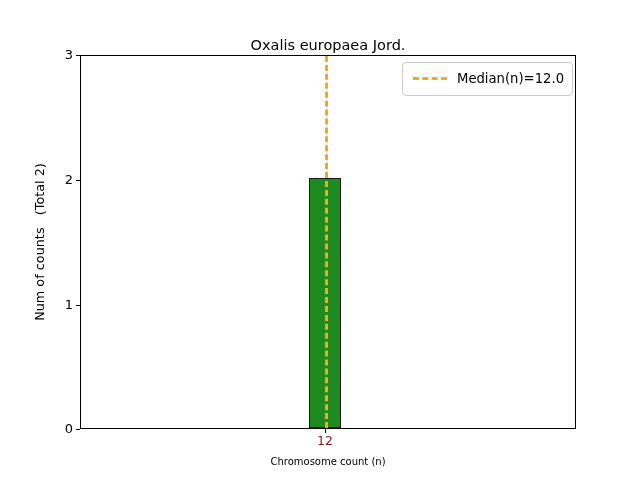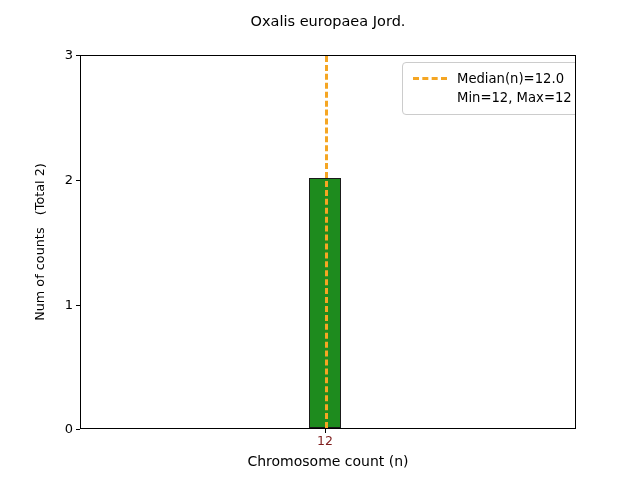--- a/index.html
+++ b/index.html
@@ -21,21 +21,21 @@
     left: 0; top: 0;
     width: 640px;
     height: 480px;
     background: #ffffff;
   }
 
   
   #chart-title {
     position: absolute;
     left: 80px;
-    top: 12px;
+    top: 36px;
     width: 496px;
     text-align: center;
     font-size: 14.5px;
     line-height: 18px;
     color: #000000;
     white-space: nowrap;
   }
 
   
   #plot-area {
@@ -87,21 +87,21 @@
     transform: translateX(-50%);
   }
 
   
   #xlabel {
     position: absolute;
     left: 80px;
     top: 454px;
     width: 496px;
     text-align: center;
-    font-size: 14px;
+    font-size: 10px;
     line-height: 15px;
     color: #000000;
     white-space: nowrap;
   }
   #ylabel {
     position: absolute;
     left: 0px;
     top: 0px;
     width: 374px;
     height: 18px;
@@ -198,23 +198,17 @@
 
     <div id="median-line" style="left:244px;"></div>
 
     <div id="legend" style="left:321px; top:6px;">
       <div class="legend-row">
         <span class="legend-marker">
           <span class="dash"></span>
         </span>
         <span class="legend-text">Median(n)=12.0</span>
       </div>
-      <div class="legend-row continued">
-        <span class="legend-marker">
-          
-        </span>
-        <span class="legend-text">Min=12, Max=12</span>
-      </div>
     </div>
 
   </div>
 
 </div>
 
 </body></html>

